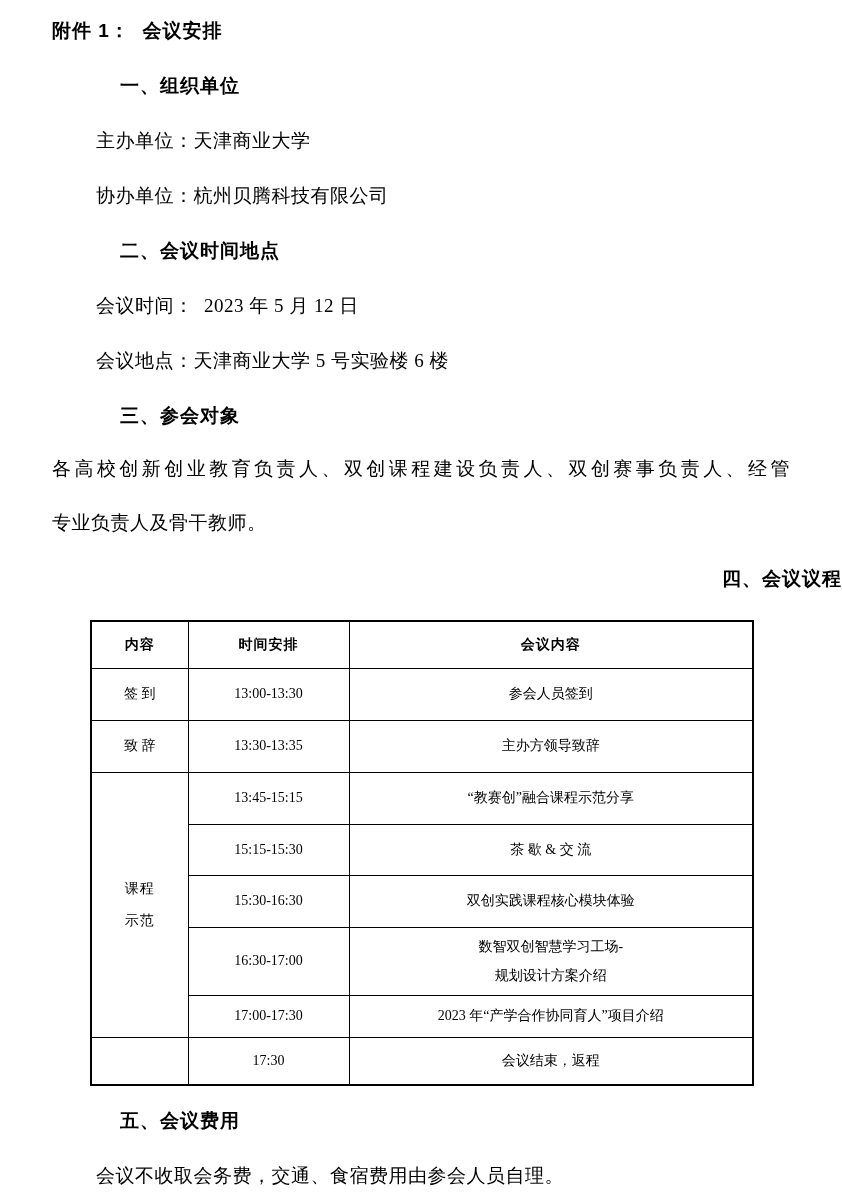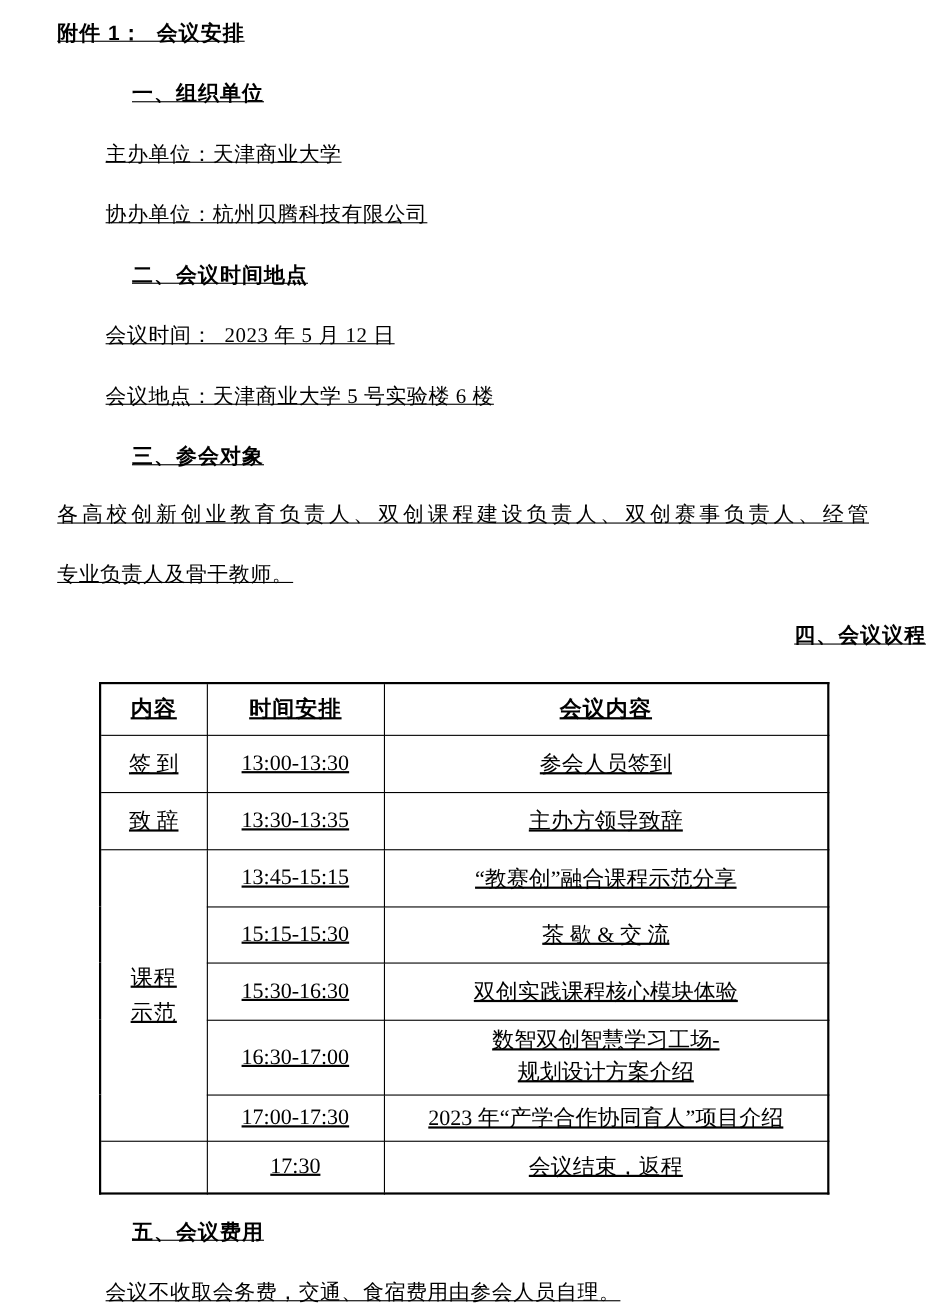--- a/index.html
+++ b/index.html
@@ -7,21 +7,20 @@
     position:relative;
     width:842px; height:1192px;
     margin:0 auto;
     background:#ffffff;
     color:#000000;
     font-family:"Liberation Serif","DejaVu Serif",serif;
     font-size:19px;
     box-sizing:border-box;
     padding-top:20px;
     overflow:hidden;
-    text-decoration:underline;
   }
   .t-line { line-height:21px; white-space:pre; }
   .doc-title {
     margin:0 0 0 52px;
     font-family:"Liberation Sans","DejaVu Sans",sans-serif;
     font-weight:700;
     letter-spacing:1px;
   }
   .sec-heading {
     margin:34px 0 0 120px;
@@ -42,21 +41,21 @@
   .para-line2 { margin:33px 0 0 52px; letter-spacing:0.5px; }
   .h4 { margin-top:35px;text-align:right; }
   .h5 { margin-top:24px; }
 
   table.agenda {
     border-collapse:collapse;
     table-layout:fixed;
     width:662px;
     margin:31px 0 0 90px;
     border:2px solid #000;
-    font-size:20px;
+    font-size:14px;
   }
   table.agenda th, table.agenda td {
     border:1px solid #000;
     text-align:center;
     vertical-align:middle;
     padding:0;
     overflow:hidden;
   }
   table.agenda th {
     font-family:"Liberation Sans","DejaVu Sans",sans-serif;

